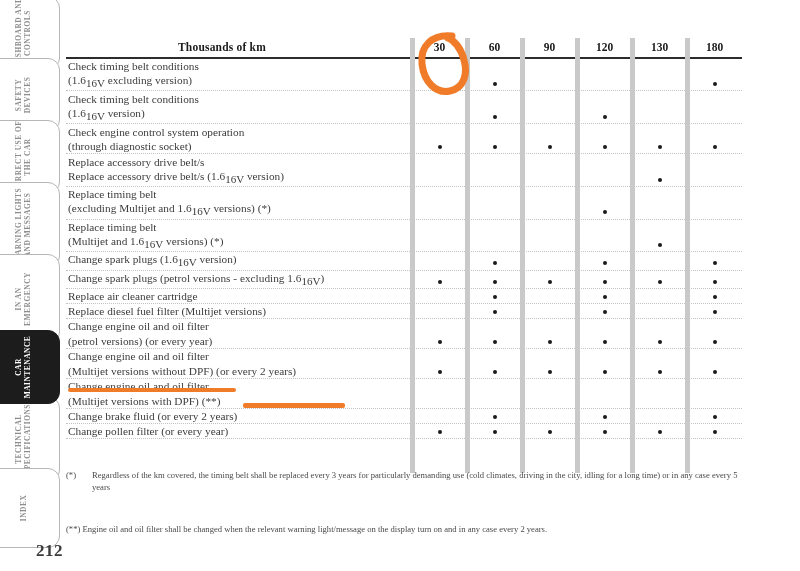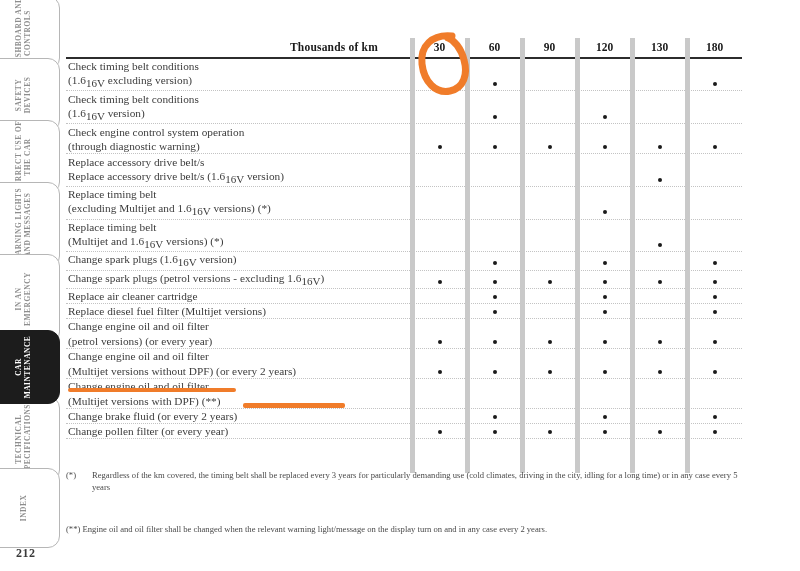--- a/index.html
+++ b/index.html
@@ -48,23 +48,23 @@
     color: #8d8d8d;
     text-align: center;
     line-height: 9px;
     font-weight: 700;
   }
   .tab.active .tab-label { color: #ffffff; }
 
   
   #page-number {
     position: absolute;
-    left: 16px; bottom: 10px;
-    font-family: "Liberation Serif", serif;
-    font-size: 12px;
+    left: 36px; bottom: 10px;
+    font-family: "Liberation Serif", serif;
+    font-size: 17px;
     font-weight: 700;
     color: #3a3a3a;
     letter-spacing: 0.5px;
   }
 
   
   #table-area {
     position: absolute;
     left: 66px; top: 38px;
     width: 676px;
@@ -87,21 +87,21 @@
     text-align: center;
     vertical-align: bottom;
     height: 20px;
   }
   thead th.hdr-label {
     text-align: right;
     padding-right: 34px;
     font-size: 11.5px;
     letter-spacing: 0.2px;
   }
-  thead tr.headrow th { border-bottom: 2.2px solid #2c2c2c; }
+  thead tr.headrow th { border-bottom: 2.2px solid #2c2c2c; text-align: center; }
 
   tbody td {
     font-family: "Liberation Serif", serif;
     font-size: 11.3px;
     color: #3c3c3c;
     vertical-align: bottom;
     border-bottom: 1px dotted #c3c3c3;
     padding: 0;
     height: 15px;
   }
@@ -270,21 +270,21 @@
           <tr class="r-first">
             <td class="lbl first">Check engine control system operation</td>
             <td class="dot"></td>
             <td class="dot"></td>
             <td class="dot"></td>
             <td class="dot"></td>
             <td class="dot"></td>
             <td class="dot"></td>
           </tr>
           <tr>
-            <td class="lbl cont">(through diagnostic warning)</td>
+            <td class="lbl cont">(through diagnostic socket)</td>
             <td class="dot"><span class="bullet"></span></td>
             <td class="dot"><span class="bullet"></span></td>
             <td class="dot"><span class="bullet"></span></td>
             <td class="dot"><span class="bullet"></span></td>
             <td class="dot"><span class="bullet"></span></td>
             <td class="dot"><span class="bullet"></span></td>
           </tr>
           <tr class="r-first">
             <td class="lbl first">Replace accessory drive belt/s</td>
             <td class="dot"></td>

